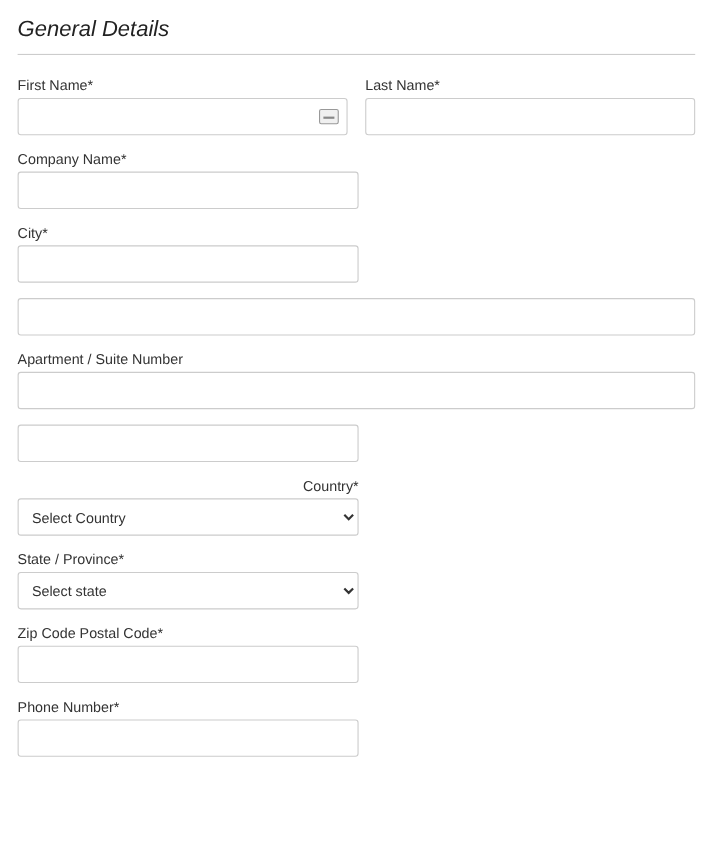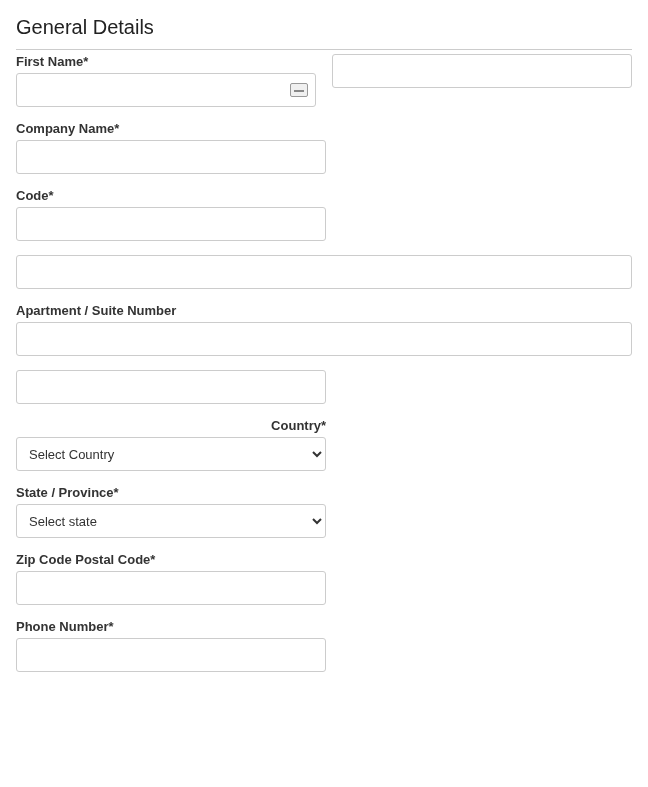--- a/index.html
+++ b/index.html
@@ -17,42 +17,43 @@
       min-height: 787px;
       padding: 16px 16px 20px 16px;
     }
 
     .section-title {
       font-size: 20px;
       font-weight: 500;
       color: #222222;
       padding-bottom: 10px;
       border-bottom: 1px solid #cccccc;
-      margin-bottom: 4px;
+      margin-bottom: 20px;
+      font-style: italic;
     }
 
     .form-row {
       display: flex;
       gap: 16px;
       margin-bottom: 14px;
     }
 
     .form-group {
       display: flex;
       flex-direction: column;
       flex: 1;
     }
 
     .form-group.full {
       flex: 1 1 100%;
     }
 
     label {
       font-size: 13px;
-      font-weight: 700;
+      font-weight: 400;
       color: #333333;
       margin-bottom: 4px;
     }
 
     input[type="text"],
     input[type="email"],
     select {
       border: 1px solid #cccccc;
       border-radius: 3px;
       padding: 5px 8px;
@@ -110,34 +111,35 @@
 
 <div class="form-row">
   <div class="form-group">
     <label>First Name*</label>
     <div class="first-name-wrapper">
       <input type="text" style="">
       <div class="card-icon"></div>
     </div>
   </div>
   <div class="form-group">
+    <label>Last Name*</label>
     <input type="text" style="">
   </div>
 </div>
 
 <div class="form-row">
   <div class="form-group" style="max-width: 310px;">
     <label>Company Name*</label>
     <input type="text" style="">
   </div>
 </div>
 
 <div class="form-row">
   <div class="form-group" style="max-width: 310px;">
-    <label>Code*</label>
+    <label>City*</label>
     <input type="text" style="">
   </div>
 </div>
 
 <div class="form-row">
   <div class="form-group full">
     <input type="text" style="">
   </div>
 </div>
 

